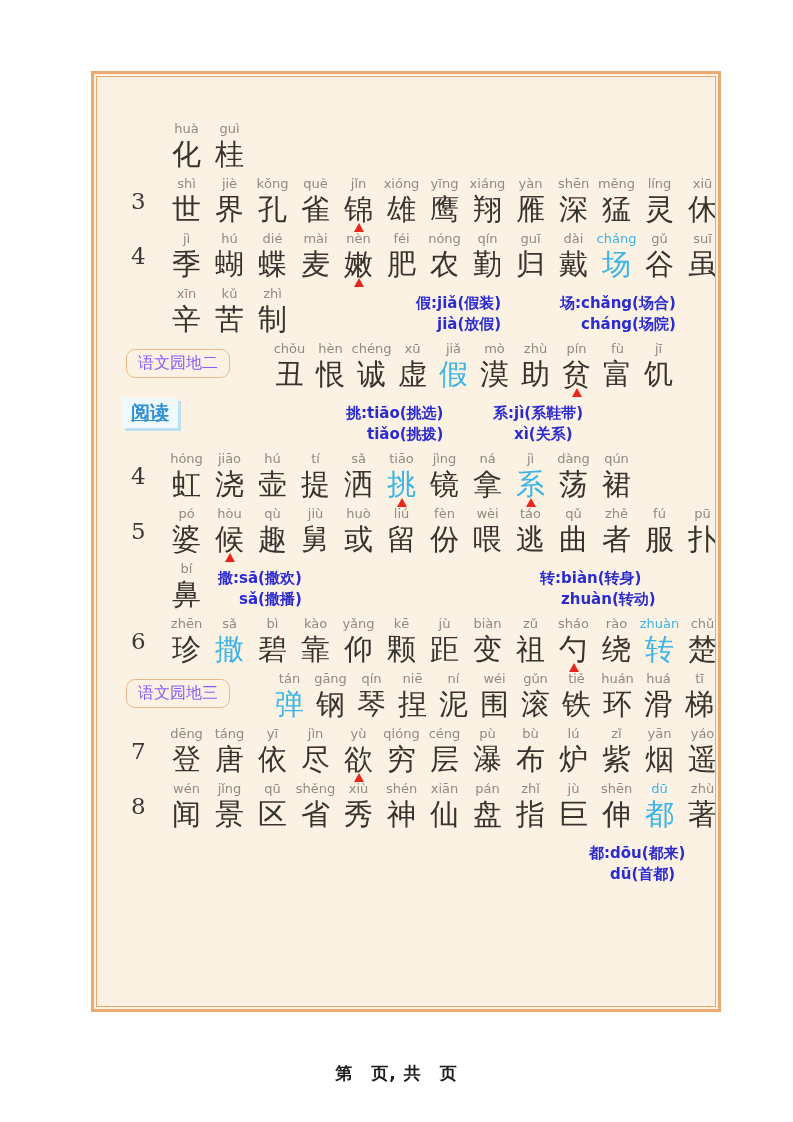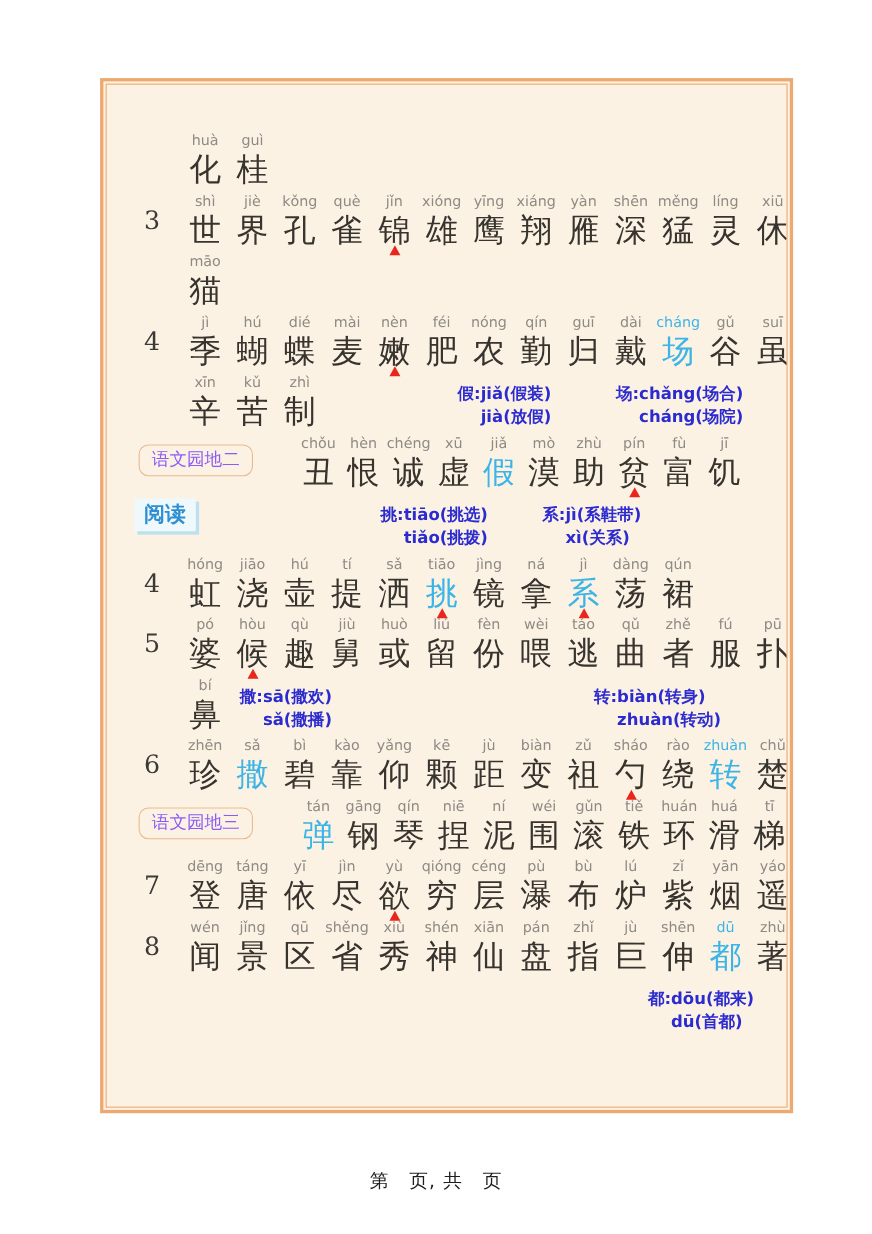--- a/index.html
+++ b/index.html
@@ -23,41 +23,42 @@
   }
   .badge-orange{
     position:absolute;left:29px;top:8px;border:1px solid var(--badge-border);
     border-radius:9px;padding:3px 11px;font-size:16px;color:#8b5cf6;background:var(--frame-bg);
     white-space:nowrap;
   }
   .badge-blue{
     position:absolute;left:25px;top:2px;background:var(--reading-bg);color:var(--reading-blue);
     font-size:19px;font-weight:bold;padding:2px 9px;box-shadow:3px 3px 0 var(--reading-shadow);
     white-space:nowrap;
+    text-decoration:underline;
   }
   .cell{flex:none;width:43px;display:flex;flex-direction:column;align-items:center;}
   .row.indent .cell{width:41px;}
   .py{font-size:13px;height:16px;line-height:16px;color:var(--pinyin);white-space:nowrap;}
   .ch{
     font-family:"DejaVu Serif","Liberation Serif",serif;font-size:29px;line-height:34px;
     color:var(--hanzi);
   }
   .py.hl,.ch.hl{color:var(--highlight);}
   .tri{
     width:0;height:0;border-left:5px solid transparent;border-right:5px solid transparent;
     border-bottom:9px solid var(--triangle-red);margin-top:-3px;
   }
   .anno{
     position:absolute;top:7px;display:flex;color:var(--note-blue);
     font-size:15px;font-weight:bold;line-height:21px;white-space:nowrap;
   }
   .anno-lines{display:flex;flex-direction:column;}
   .footer{
     position:absolute;left:0;right:0;top:1062px;text-align:center;
-    font-size:17px;color:var(--footer-text);letter-spacing:1px;
+    font-size:17px;color:var(--footer-text);letter-spacing:1px;font-weight:bold;
   }
 </style>
 </head>
 <body>
 
 <div class="frame">
   <div class="frame-inner" id="content">
       <div class="row">
         <span class="cell">
           <span class="py">huà</span>
@@ -115,26 +116,20 @@
           <span class="py">měng</span>
           <span class="ch">猛</span>
         </span>
         <span class="cell">
           <span class="py">líng</span>
           <span class="ch">灵</span>
         </span>
         <span class="cell">
           <span class="py">xiū</span>
           <span class="ch">休</span>
-        </span>
-      </div>
-      <div class="row">
-        <span class="cell">
-          <span class="py">māo</span>
-          <span class="ch">猫</span>
         </span>
       </div>
       <div class="row">
         <span class="num">4</span>
         <span class="cell">
           <span class="py">jì</span>
           <span class="ch">季</span>
         </span>
         <span class="cell">
           <span class="py">hú</span>

